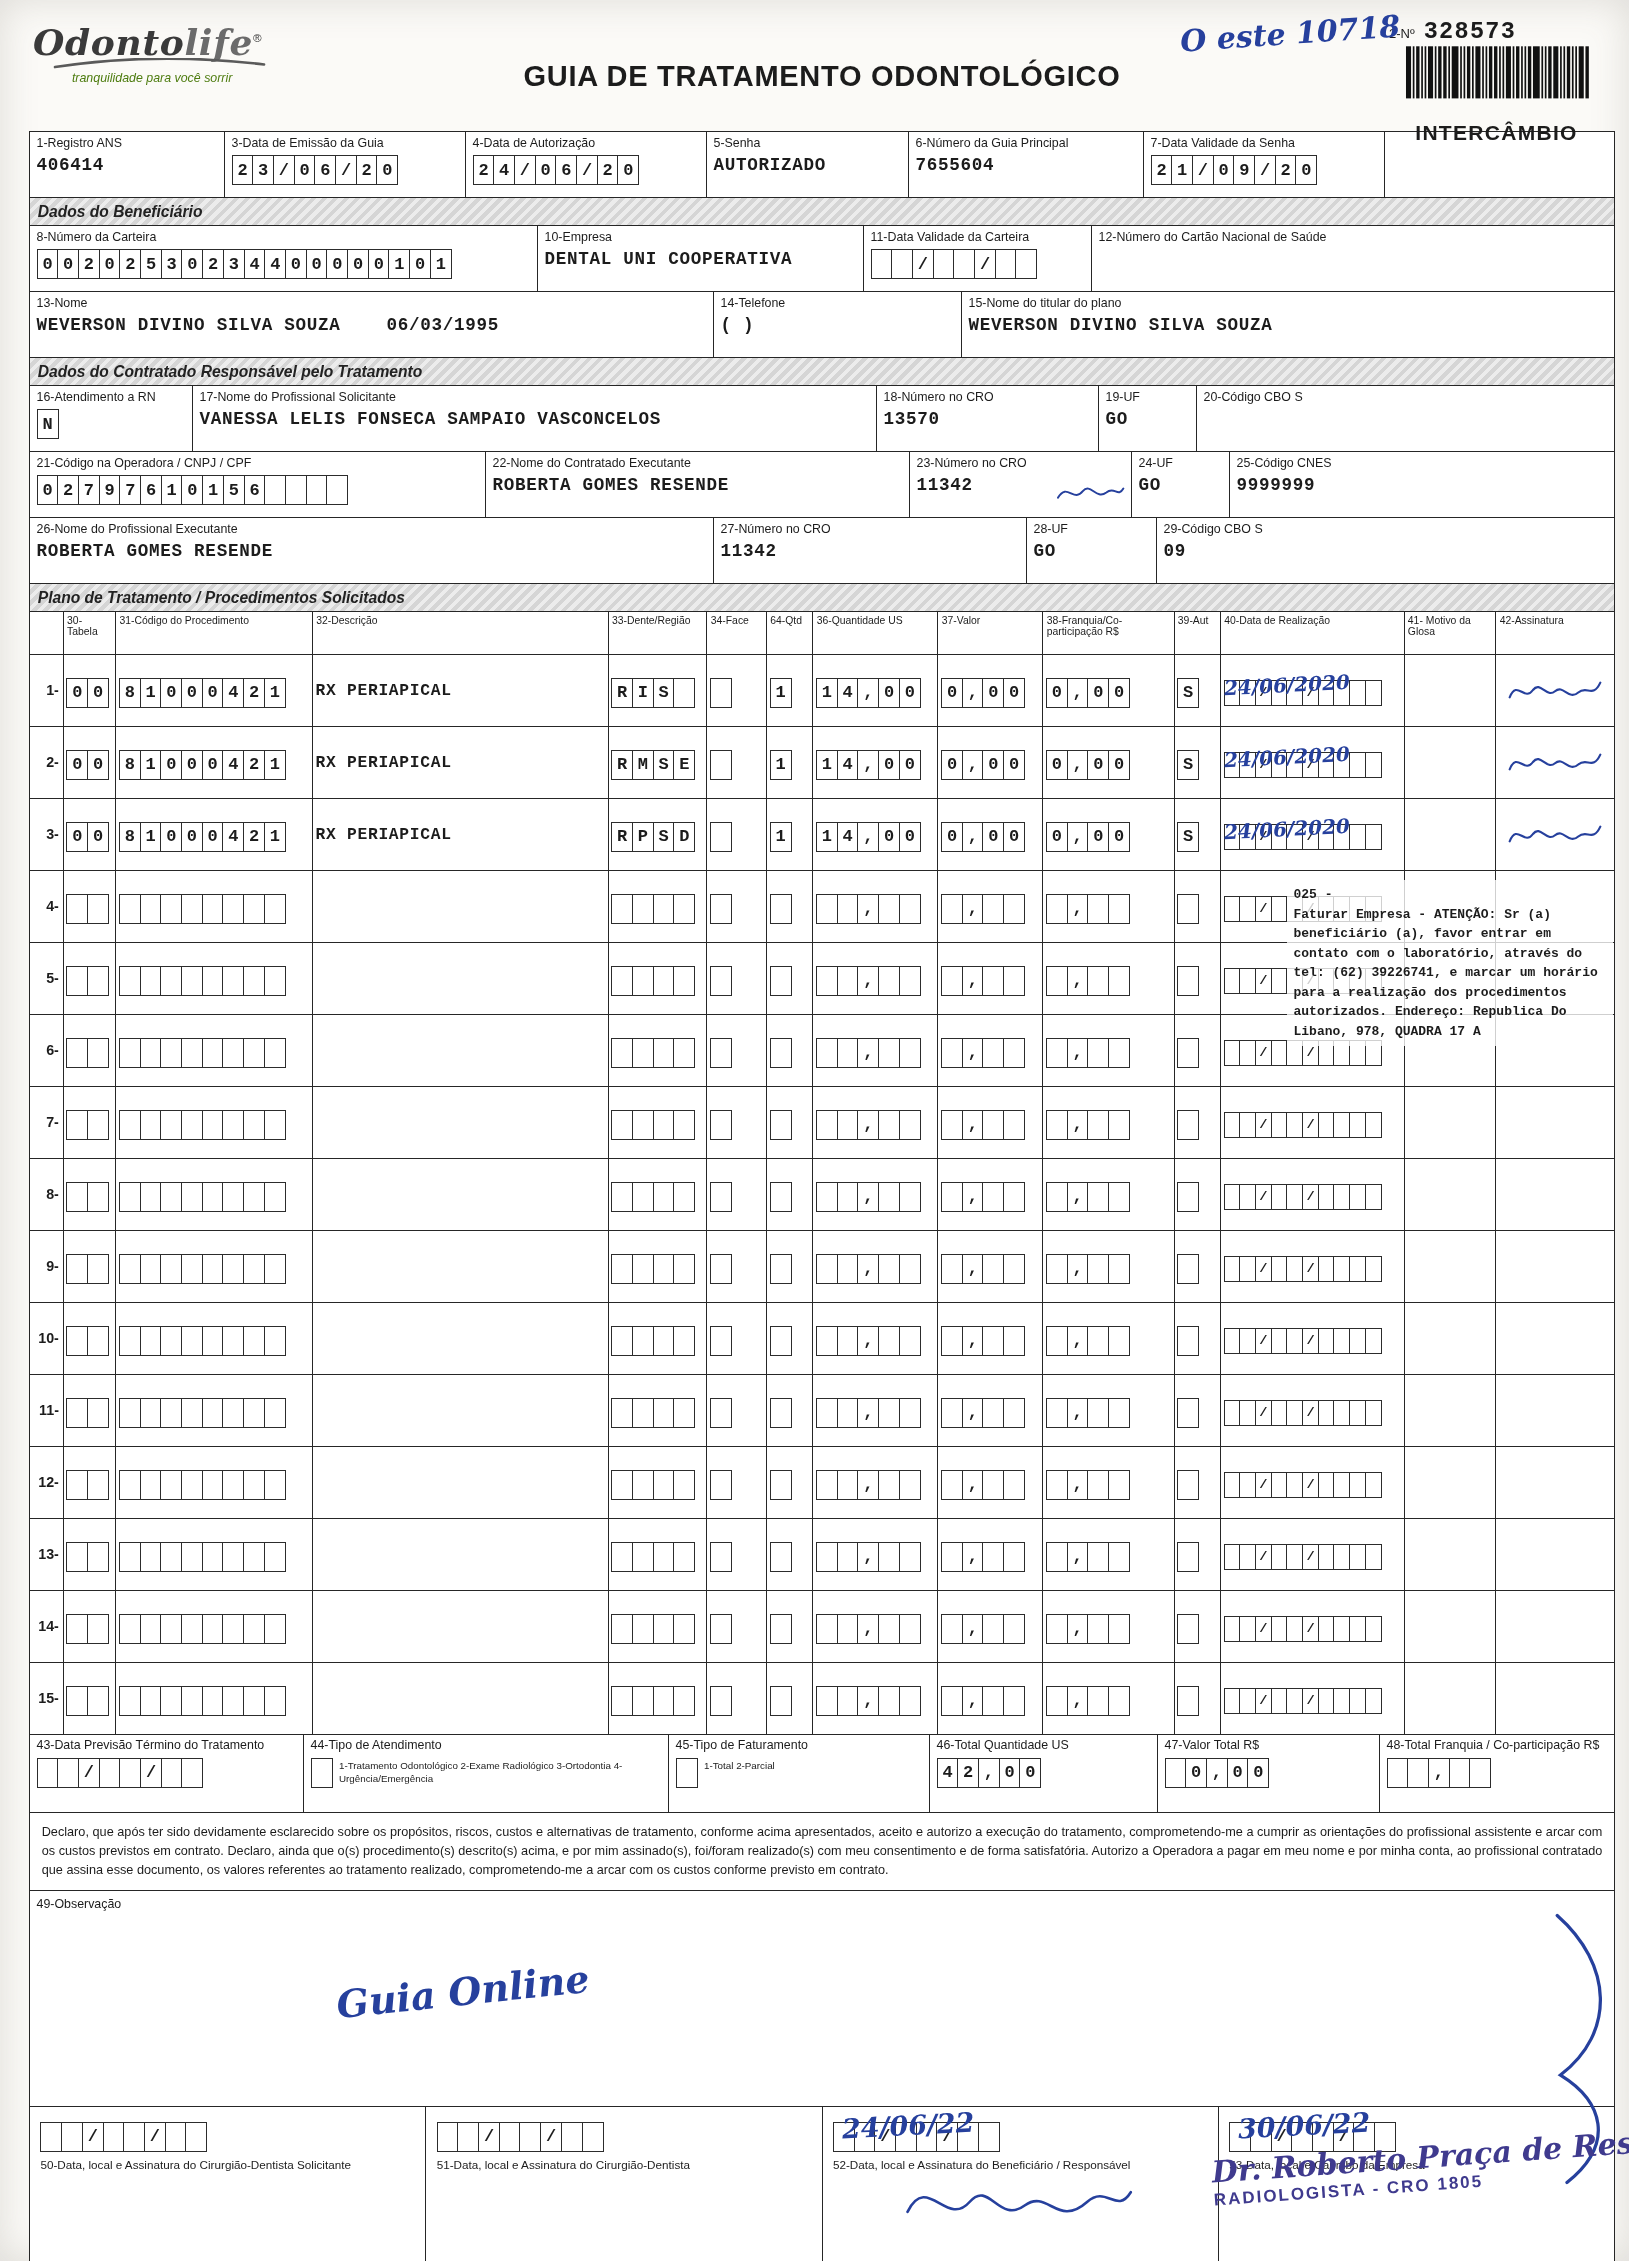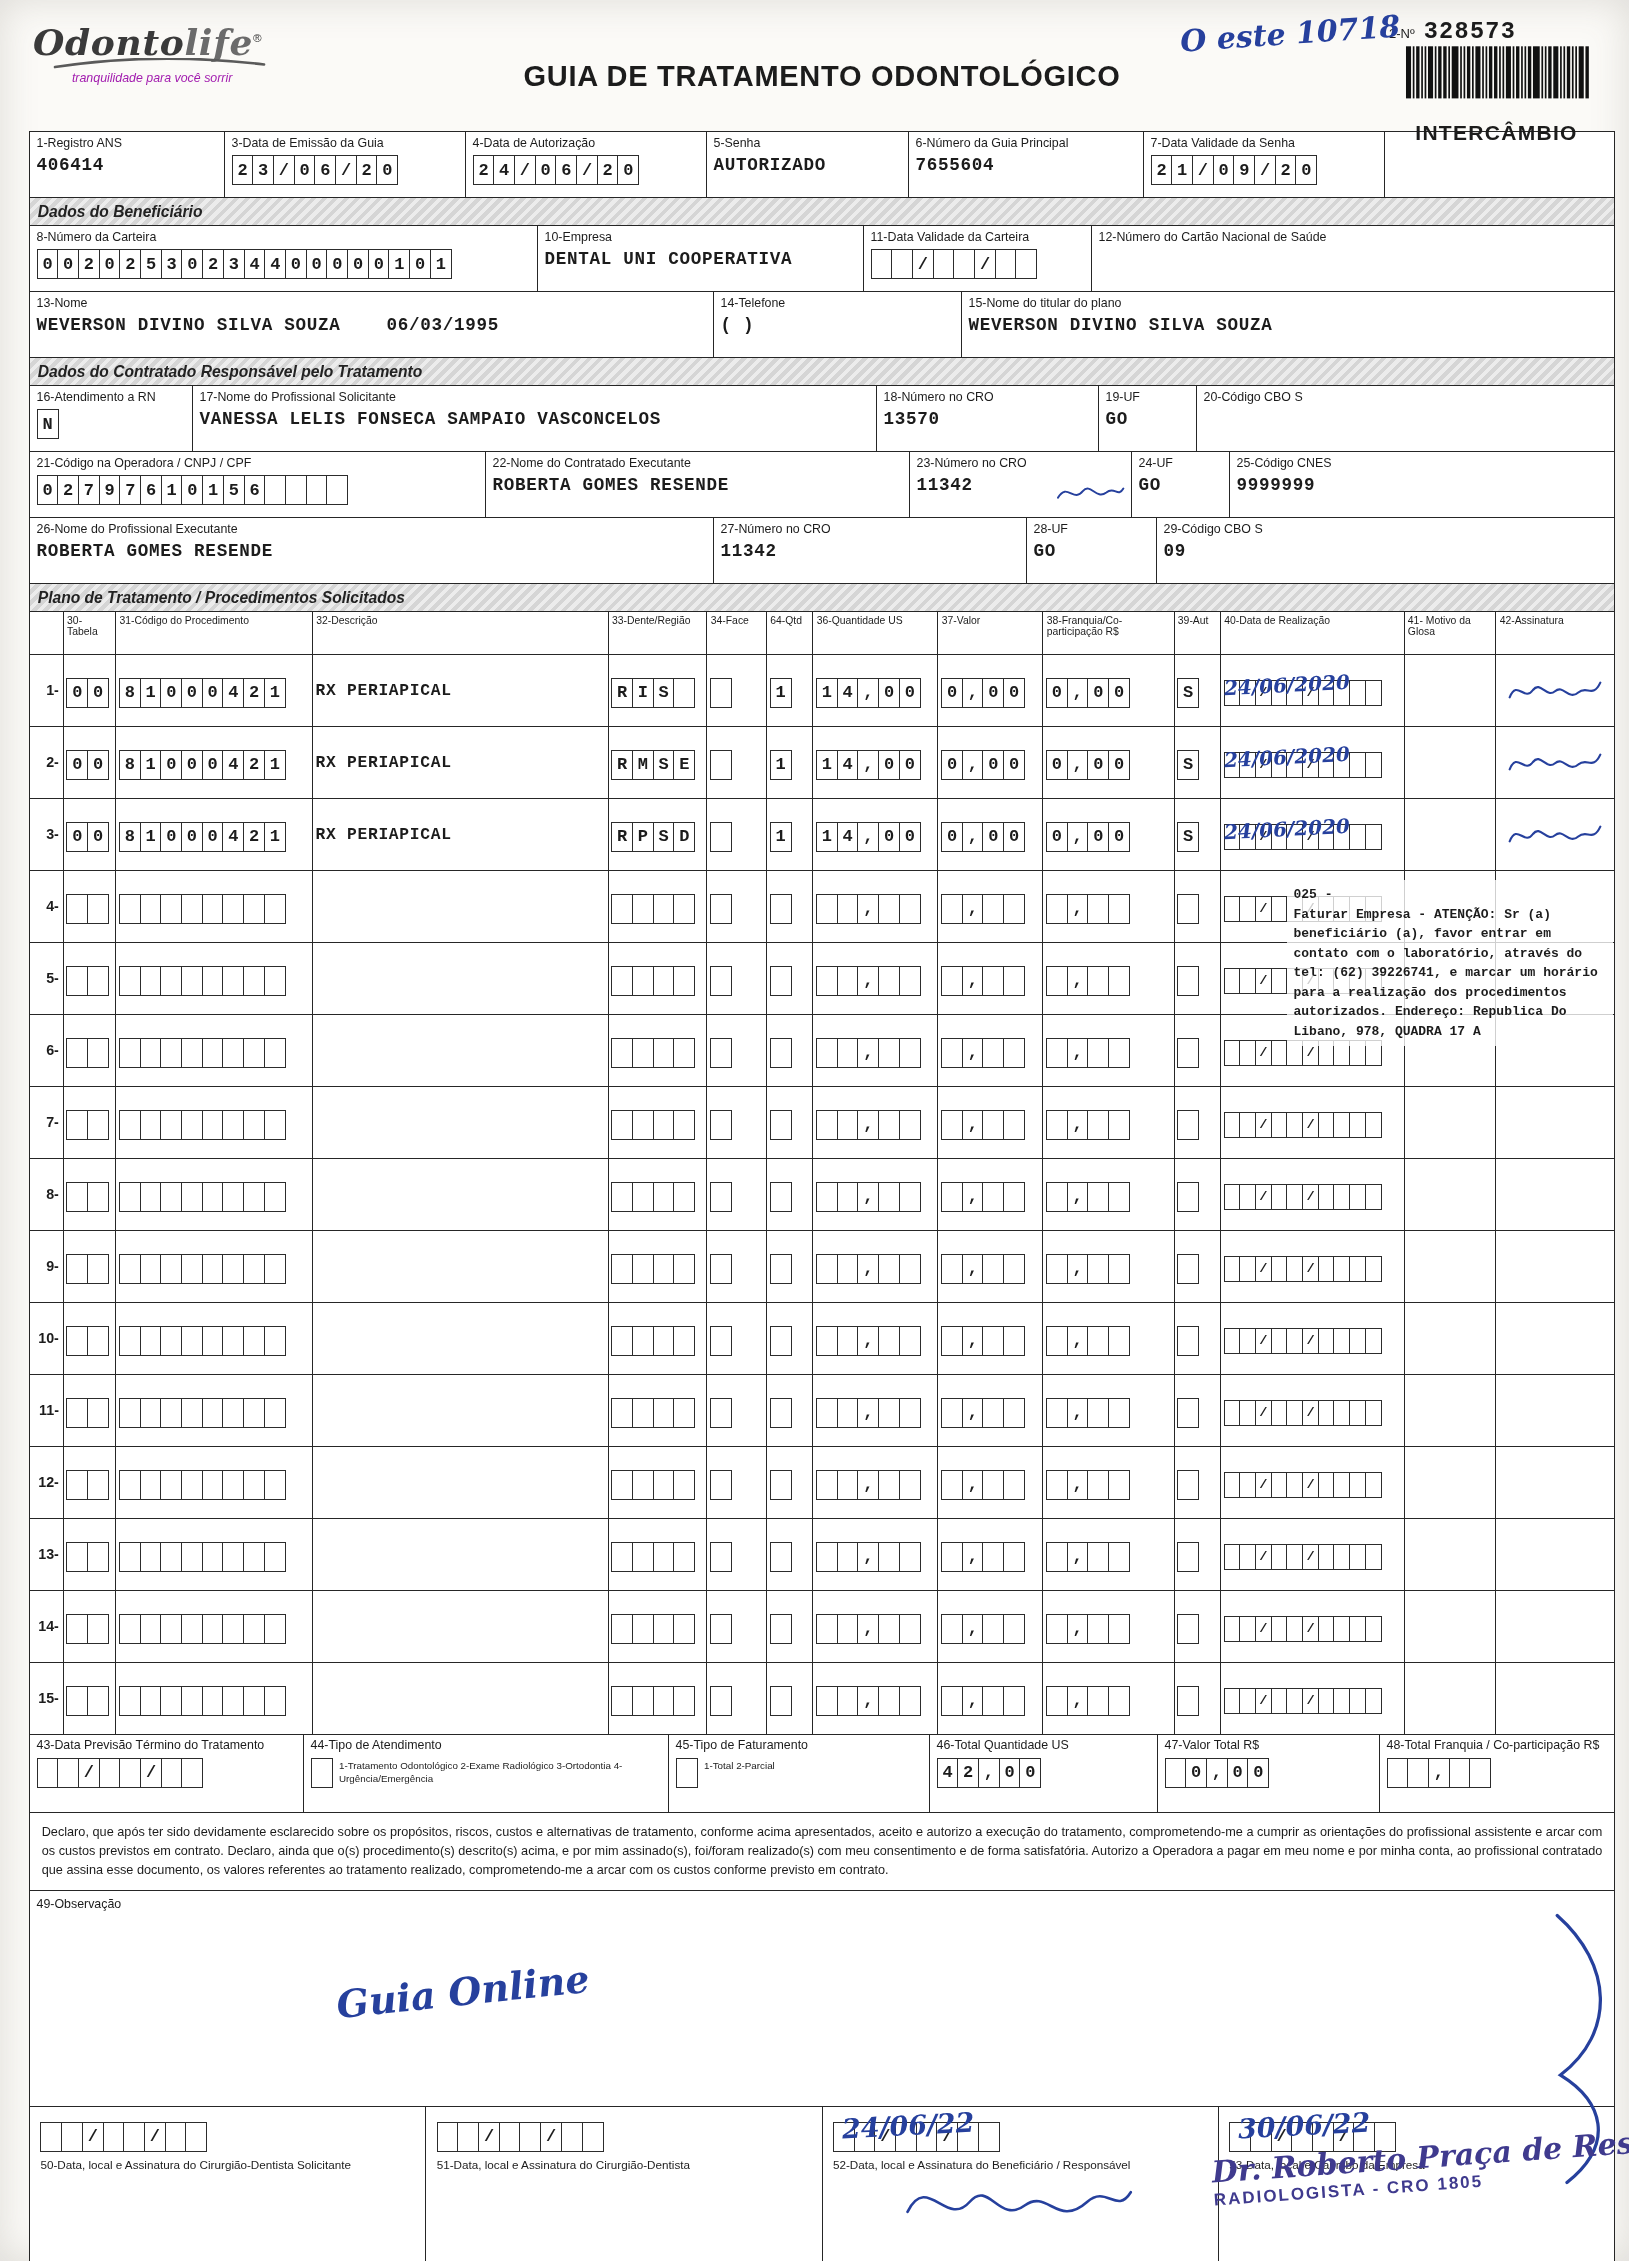--- a/index.html
+++ b/index.html
@@ -6,21 +6,21 @@
   .page{position:relative;width:1629px;height:2261px;background:#fbfaf7;box-sizing:border-box;
         padding:17px 14px 0 29px;overflow:hidden;font-family:"Liberation Sans",sans-serif;color:#1c1c1c;
         box-shadow:inset 0 0 39px rgba(90,85,70,.18);}
   
   .header{position:relative;height:114px;}
   .logo{position:absolute;left:3.9px;top:3.9px;width:280px;}
   .logo-line{font:italic 700 36px "DejaVu Serif",serif;color:#3a3a3a;letter-spacing:0.7px;}
   .logo-line .lt2{color:#6b6b6b;}
   .logo-reg{font:400 11.7px "Liberation Sans",sans-serif;vertical-align:super;}
   .swoosh{display:block;margin:-5.2px 0 0 19.5px;}
-  .tagline{font:italic 400 12.4px "Liberation Sans",sans-serif;color:#a21caf;margin:1.3px 0 0 39px;}
+  .tagline{font:italic 400 12.4px "Liberation Sans",sans-serif;color:#4d7c0f;margin:1.3px 0 0 39px;}
   .title{position:absolute;left:50%;top:43px;transform:translateX(-50%);
          font:700 29px "Liberation Sans",sans-serif;letter-spacing:0.7px;white-space:nowrap;}
   .numblock{position:absolute;right:11px;top:1.3px;width:215px;text-align:center;}
   .numline{font:400 13px "Liberation Sans",sans-serif;text-align:left;}
   .numline .num{font:700 23.5px "Liberation Mono",monospace;margin-left:9px;letter-spacing:1.3px;}
   .intercambio{font:700 21px "Liberation Sans",sans-serif;letter-spacing:1.3px;margin-top:18px;text-align:center;}
   .hand{font:italic 700 19.5px "DejaVu Serif",serif;color:#26409d;}
   .top-hand{position:absolute;right:215px;top:-1.3px;font-size:30px;transform:rotate(-4deg);z-index:6;white-space:nowrap;}
   
   .formbox{border:1.6px solid #262626;background:#fff;}

